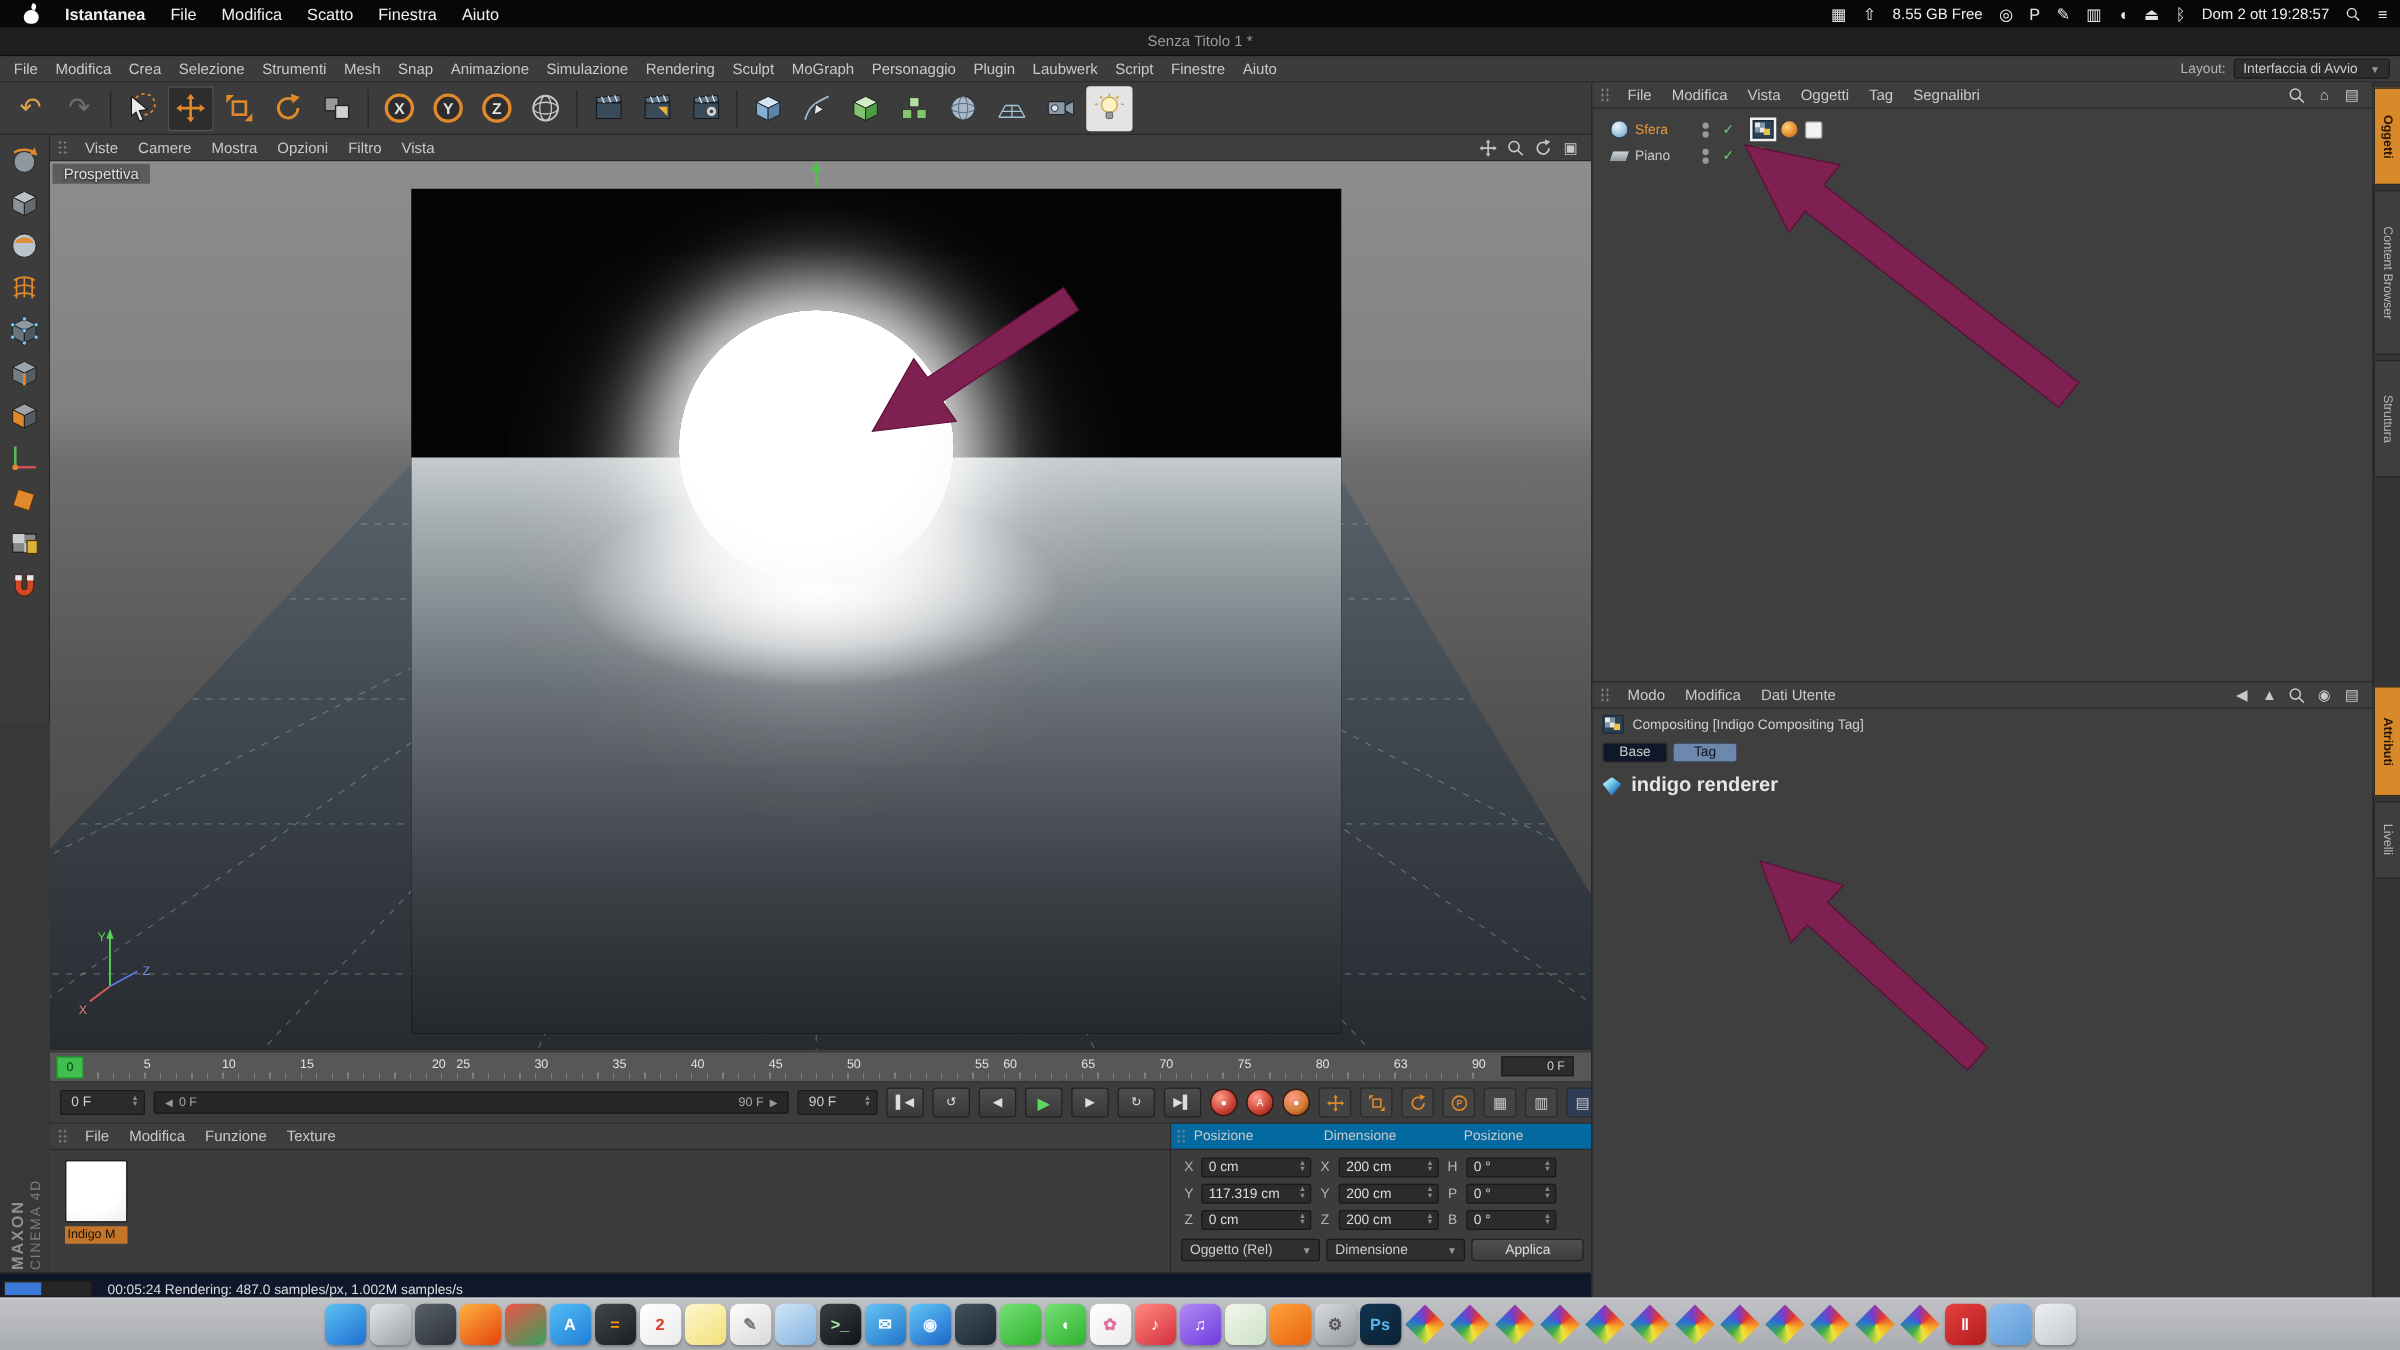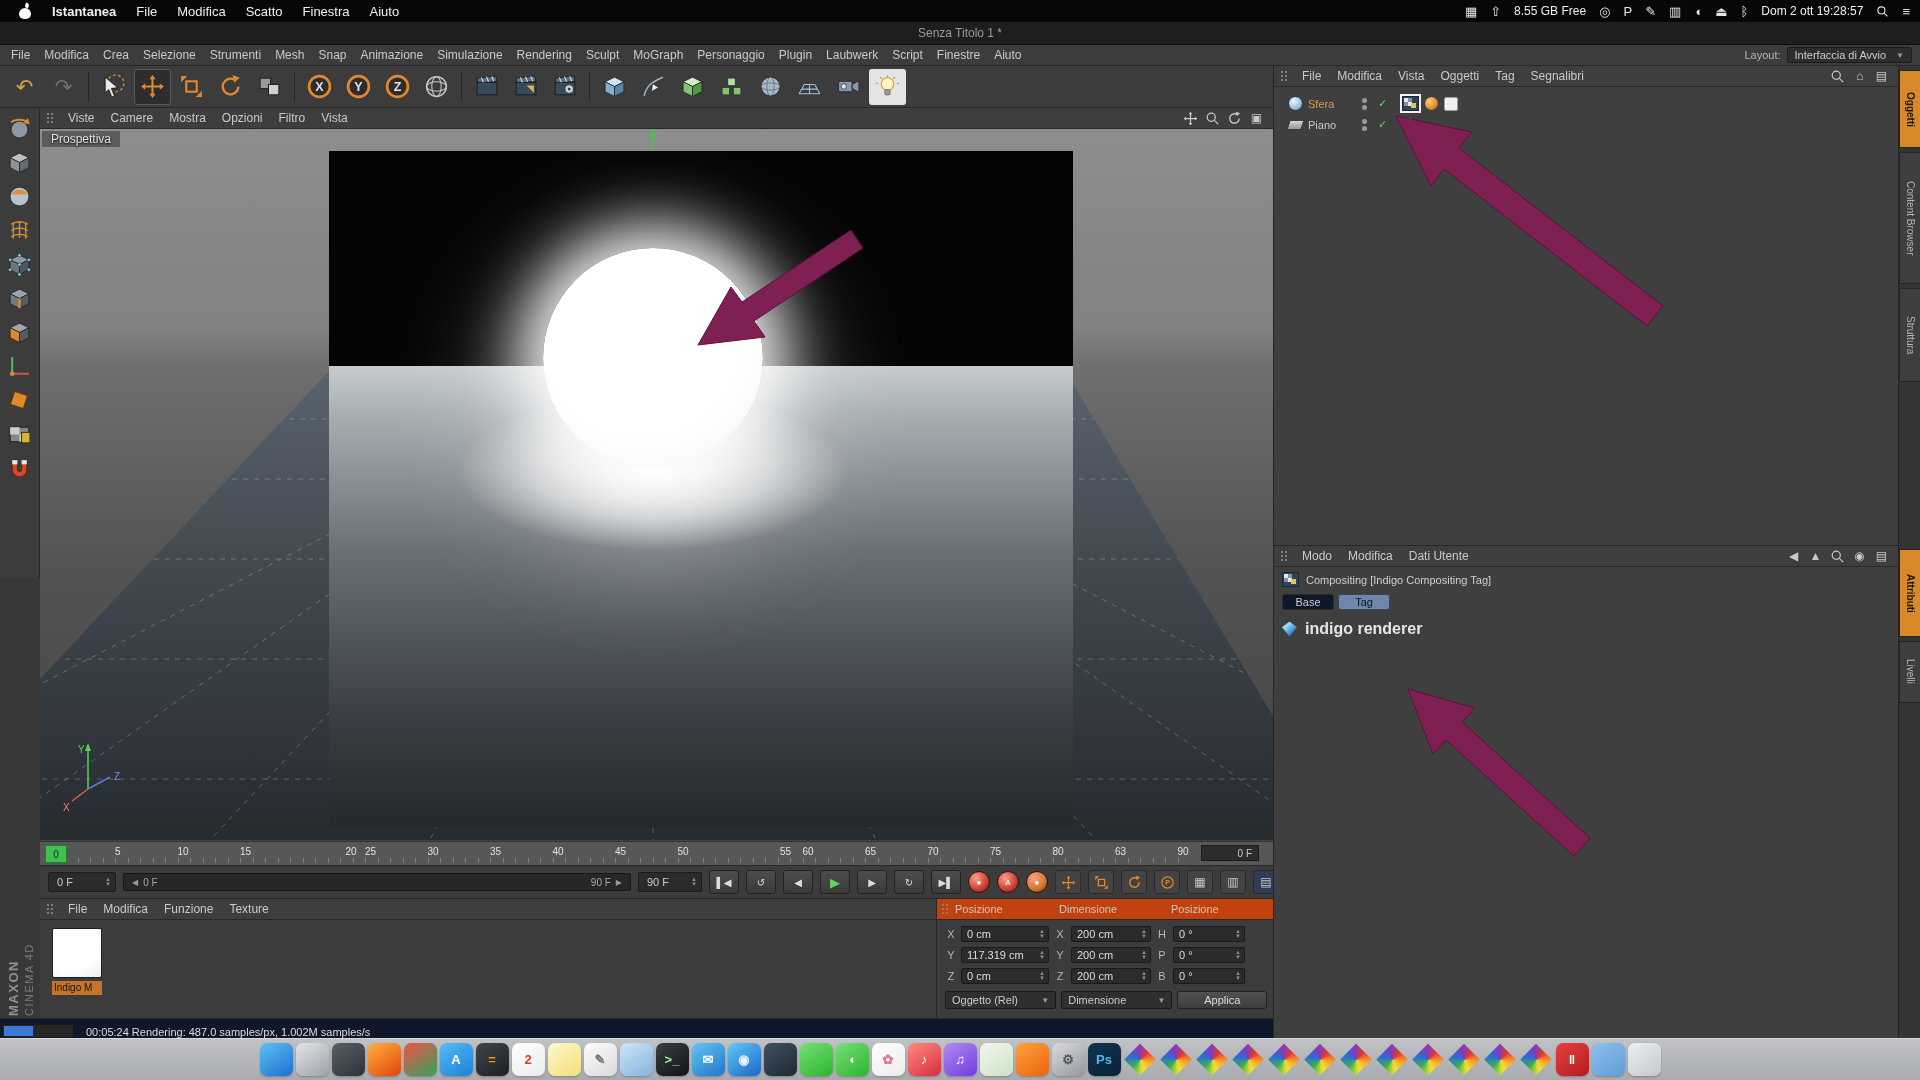--- a/index.html
+++ b/index.html
@@ -91,21 +91,21 @@
   .t-mini svg{width:15px;height:15px;}
 
   
   #matpanel{position:absolute;top:899px;left:40px;width:897px;height:119px;background:#3c3c3c;border-right:1px solid #282828;box-sizing:border-box;}
   .mat-item{position:absolute;left:12px;top:29px;width:52px;}
   .mat-thumb{width:50px;height:50px;background:radial-gradient(circle at 38% 32%,#ffffff 60%,#ececec 100%);border:1px solid #1f1f1f;border-radius:2px;box-sizing:border-box;}
   .mat-name{margin-top:3px;background:#c4752a;color:#1c1206;font-size:10px;line-height:14px;padding:0 2px;width:50px;box-sizing:border-box;white-space:nowrap;overflow:hidden;}
 
   
   #coordpanel{position:absolute;top:899px;left:937px;width:336px;height:119px;background:#3c3c3c;box-sizing:border-box;font-size:11px;color:#c9c9c9;}
-  .coord-head{height:21px;background:#c2410c;border-bottom:1px solid #292929;display:flex;align-items:center;box-sizing:border-box;}
+  .coord-head{height:21px;background:#0369a1;border-bottom:1px solid #292929;display:flex;align-items:center;box-sizing:border-box;}
   .ch-t{font-size:11px;color:#c9c9c9;}
   .coord-grid{position:absolute;top:27px;left:8px;display:grid;grid-template-columns:12px 88px 14px 80px 14px 72px;column-gap:4px;row-gap:5px;}
   .clab{display:flex;align-items:center;justify-content:center;color:#b5b5b5;}
   .cfield{height:16px;background:#2b2b2b;border:1px solid #1a1a1a;border-radius:2px;display:flex;align-items:center;justify-content:space-between;padding:0 3px 0 5px;color:#ddd;box-sizing:border-box;}
   .coord-bottom{position:absolute;left:8px;right:6px;bottom:9px;display:flex;gap:5px;}
   .cdrop{flex:1;height:18px;background:#2f2f2f;border:1px solid #1a1a1a;border-radius:2px;display:flex;align-items:center;justify-content:space-between;padding:0 6px;color:#ccc;box-sizing:border-box;}
   .capply{flex:.9;height:18px;background:linear-gradient(#505050,#3d3d3d);border:1px solid #222;border-radius:3px;display:flex;align-items:center;justify-content:center;color:#ddd;box-sizing:border-box;}
 
   
   #statusbar{position:absolute;top:1018px;left:0;width:1273px;height:20px;background:#0f172a;border-top:1px solid #2a2a2a;display:flex;align-items:flex-end;font-size:11px;color:#ddd;box-sizing:border-box;}

